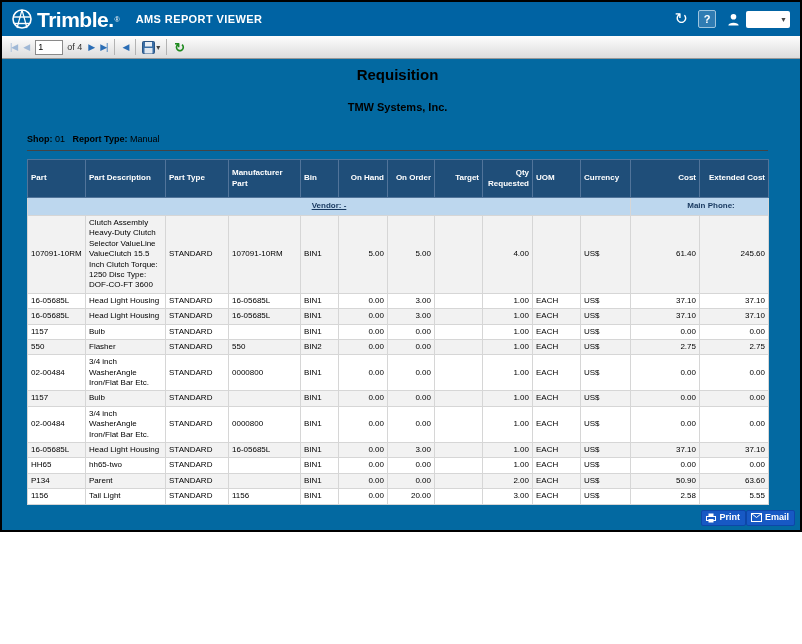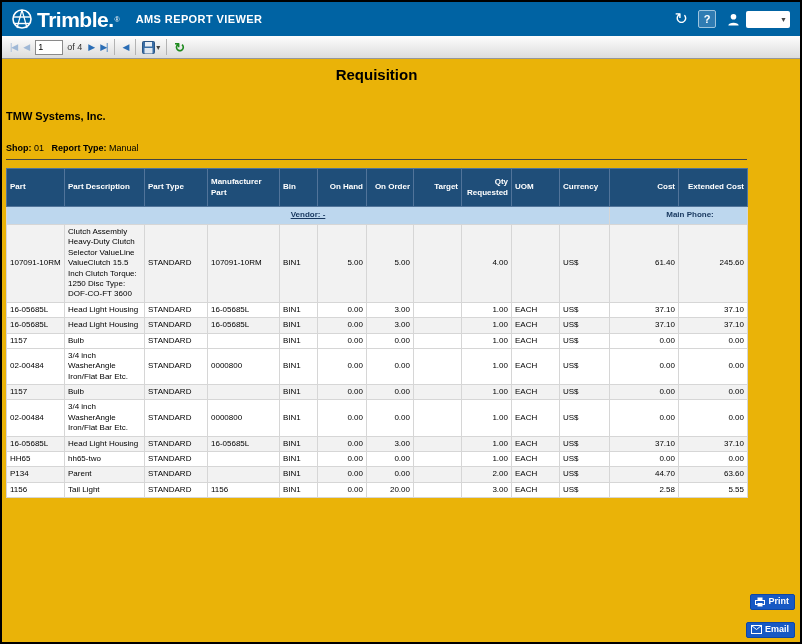--- a/index.html
+++ b/index.html
@@ -1,19 +1,19 @@
 <!DOCTYPE html>
 <html><head>
 <meta charset="utf-8">
 <style>
   * { box-sizing: border-box; margin: 0; padding: 0; }
   html,body { width: 802px; height: 644px; }
   body { font-family: "Liberation Sans", sans-serif; background: #fff; }
 
-  .window { width: 802px; height: 644px; border: 2px solid #000; display: flex; flex-direction: column; background: #fff; overflow: hidden; }
+  .window { width: 802px; height: 532px; border: 2px solid #000; display: flex; flex-direction: column; background: #fff; overflow: hidden; }
 
   
   .app-header { height: 34px; background: #0063A3; display: flex; align-items: center; padding: 0 10px 0 8px; flex: 0 0 auto; }
   .logo { display: flex; align-items: center; color: #fff; }
   .logo-mark { width: 24px; height: 24px; margin-right: 3px; }
   .logo-text { font-size: 21px; font-weight: bold; letter-spacing: -0.5px; line-height: 1; }
   .logo-reg { font-size: 7px; vertical-align: super; margin-left: 1px; }
   .app-title { color: #fff; font-size: 11px; font-weight: bold; margin-left: 16px; letter-spacing: 0.4px; }
   .header-spacer { flex: 1; }
   .hdr-btn { display: flex; align-items: center; justify-content: center; margin-left: 10px; cursor: pointer; }
@@ -29,43 +29,43 @@
   .nav-disabled { color: #9fb8d6; }
   .nav-enabled { color: #2a6db5; }
   .page-input { width: 28px; height: 15px; font-size: 9px; font-family: "Liberation Sans", sans-serif; border: 1px solid #8a8a8a; margin: 0 3px; padding: 0 2px; }
   .of-label { margin: 0 3px 0 1px; text-align: right; }
   .tb-sep { width: 1px; height: 16px; background: #b3b3b3; margin: 0 4px; }
   .save-btn { display: flex; align-items: center; cursor: pointer; padding: 1px 2px; }
   .save-caret { font-size: 8px; color: #444; margin-left: 1px; }
   .refresh-glyph { color: #1f8a1f; font-size: 13px; font-weight: bold; line-height: 1; padding: 0 3px; cursor: pointer; }
 
   
-  .content { flex: 1; background: #eab308; position: relative; padding-top: 7px; overflow: hidden; }
+  .content { flex: 1; background: #0369a1; position: relative; padding-top: 7px; overflow: hidden; padding-left: 21px; }
   .report { width: 741px; margin-left: 4px; }
   .report-title { text-align: center; font-size: 15px; font-weight: bold; color: #000; }
-  .report-company { font-size: 11px; font-weight: bold; margin-top: 27px; }
+  .report-company { text-align: center; font-size: 11px; font-weight: bold; margin-top: 18px; }
   .shop-line { font-size: 9px; margin-top: 21px; color: #000; }
   .shop-line .lbl { font-weight: bold; }
   .shop-line .val { margin-right: 5px; }
   .rule { border-top: 1px solid #444; margin-top: 6px; margin-bottom: 8px; }
 
   table.report-table { border-collapse: collapse; table-layout: fixed; width: 741px; font-size: 8px; color: #000; }
   table.report-table thead th { background: #1F4E79; color: #fff; border: 1px solid #51749a; padding: 2px 3px; text-align: left; vertical-align: middle; font-weight: bold; height: 38px; line-height: 1.3; overflow: hidden; }
   table.report-table thead th.num { text-align: right; }
   table.report-table td { border: 1px solid #d6d6d6; padding: 2px 3px; vertical-align: middle; line-height: 1.3; word-wrap: break-word; }
   table.report-table td.num { text-align: right; }
   tr.zebra-odd td { background: #F2F2F2; }
   tr.zebra-even td { background: #FFFFFF; }
 
   .vendor-row td { background: #BDD7EE; color: #17375E; font-weight: bold; padding: 3px; height: 18px; text-align: center; }
   .vendor-label { text-decoration: underline; cursor: pointer; }
   .mainphone-cell { padding-left: 26px !important; }
 
   
-  .float-actions { position: absolute; right: 5px; bottom: 4px; display: flex; flex-direction: column; gap: 12px; align-items: flex-end; }
+  .float-actions { position: absolute; right: 5px; bottom: 4px; display: flex; flex-direction: row; gap: 0; align-items: flex-end; }
   .action-btn { background: #1759C4; border: 1px solid #0d47a8; color: #fff; font-size: 9px; font-weight: bold; font-family: "Liberation Sans", sans-serif; padding: 1px 5px 2px 4px; border-radius: 2px; display: flex; align-items: center; gap: 3px; cursor: pointer; line-height: 1.2; }
   .action-btn svg { display: block; }
 </style>
 </head>
 <body>
 
 <div class="window">
 
   <div class="app-header">
     <div class="logo">
@@ -225,20 +225,35 @@
               <td>BIN1</td>
               <td class="num">0.00</td>
               <td class="num">0.00</td>
               <td class="num"></td>
               <td class="num">1.00</td>
               <td>EACH</td>
               <td>US$</td>
               <td class="num">0.00</td>
               <td class="num">0.00</td>
             </tr>
+            <tr class="zebra-odd">
+              <td>550</td>
+              <td>Flasher</td>
+              <td>STANDARD</td>
+              <td>550</td>
+              <td>BIN2</td>
+              <td class="num">0.00</td>
+              <td class="num">0.00</td>
+              <td class="num"></td>
+              <td class="num">1.00</td>
+              <td>EACH</td>
+              <td>US$</td>
+              <td class="num">2.75</td>
+              <td class="num">2.75</td>
+            </tr>
             <tr class="zebra-even">
               <td>02-00484</td>
               <td>3/4 inch WasherAngle Iron/Flat Bar Etc.</td>
               <td>STANDARD</td>
               <td>0000800</td>
               <td>BIN1</td>
               <td class="num">0.00</td>
               <td class="num">0.00</td>
               <td class="num"></td>
               <td class="num">1.00</td>
@@ -312,21 +327,21 @@
               <td>Parent</td>
               <td>STANDARD</td>
               <td></td>
               <td>BIN1</td>
               <td class="num">0.00</td>
               <td class="num">0.00</td>
               <td class="num"></td>
               <td class="num">2.00</td>
               <td>EACH</td>
               <td>US$</td>
-              <td class="num">44.70</td>
+              <td class="num">50.90</td>
               <td class="num">63.60</td>
             </tr>
             <tr class="zebra-even">
               <td>1156</td>
               <td>Tail Light</td>
               <td>STANDARD</td>
               <td>1156</td>
               <td>BIN1</td>
               <td class="num">0.00</td>
               <td class="num">20.00</td>

